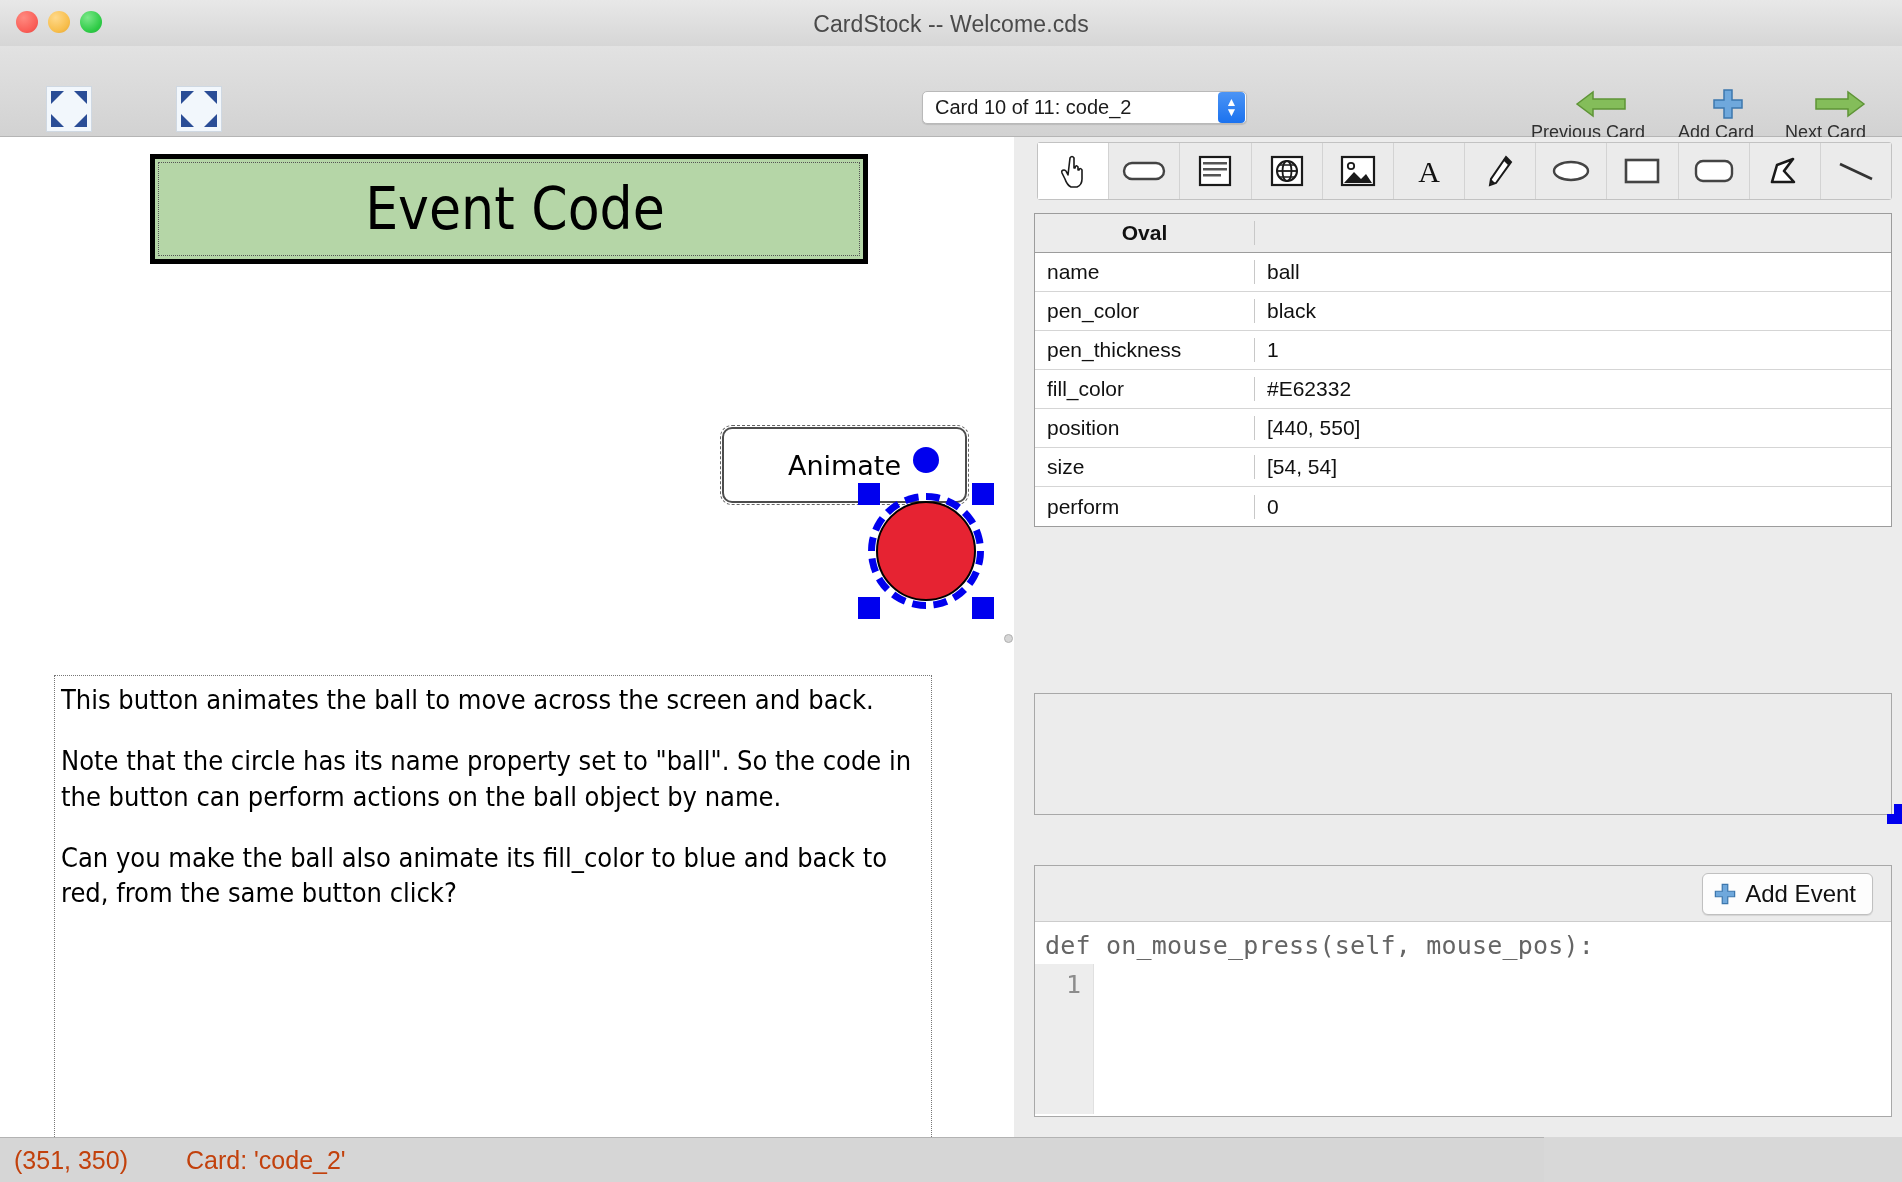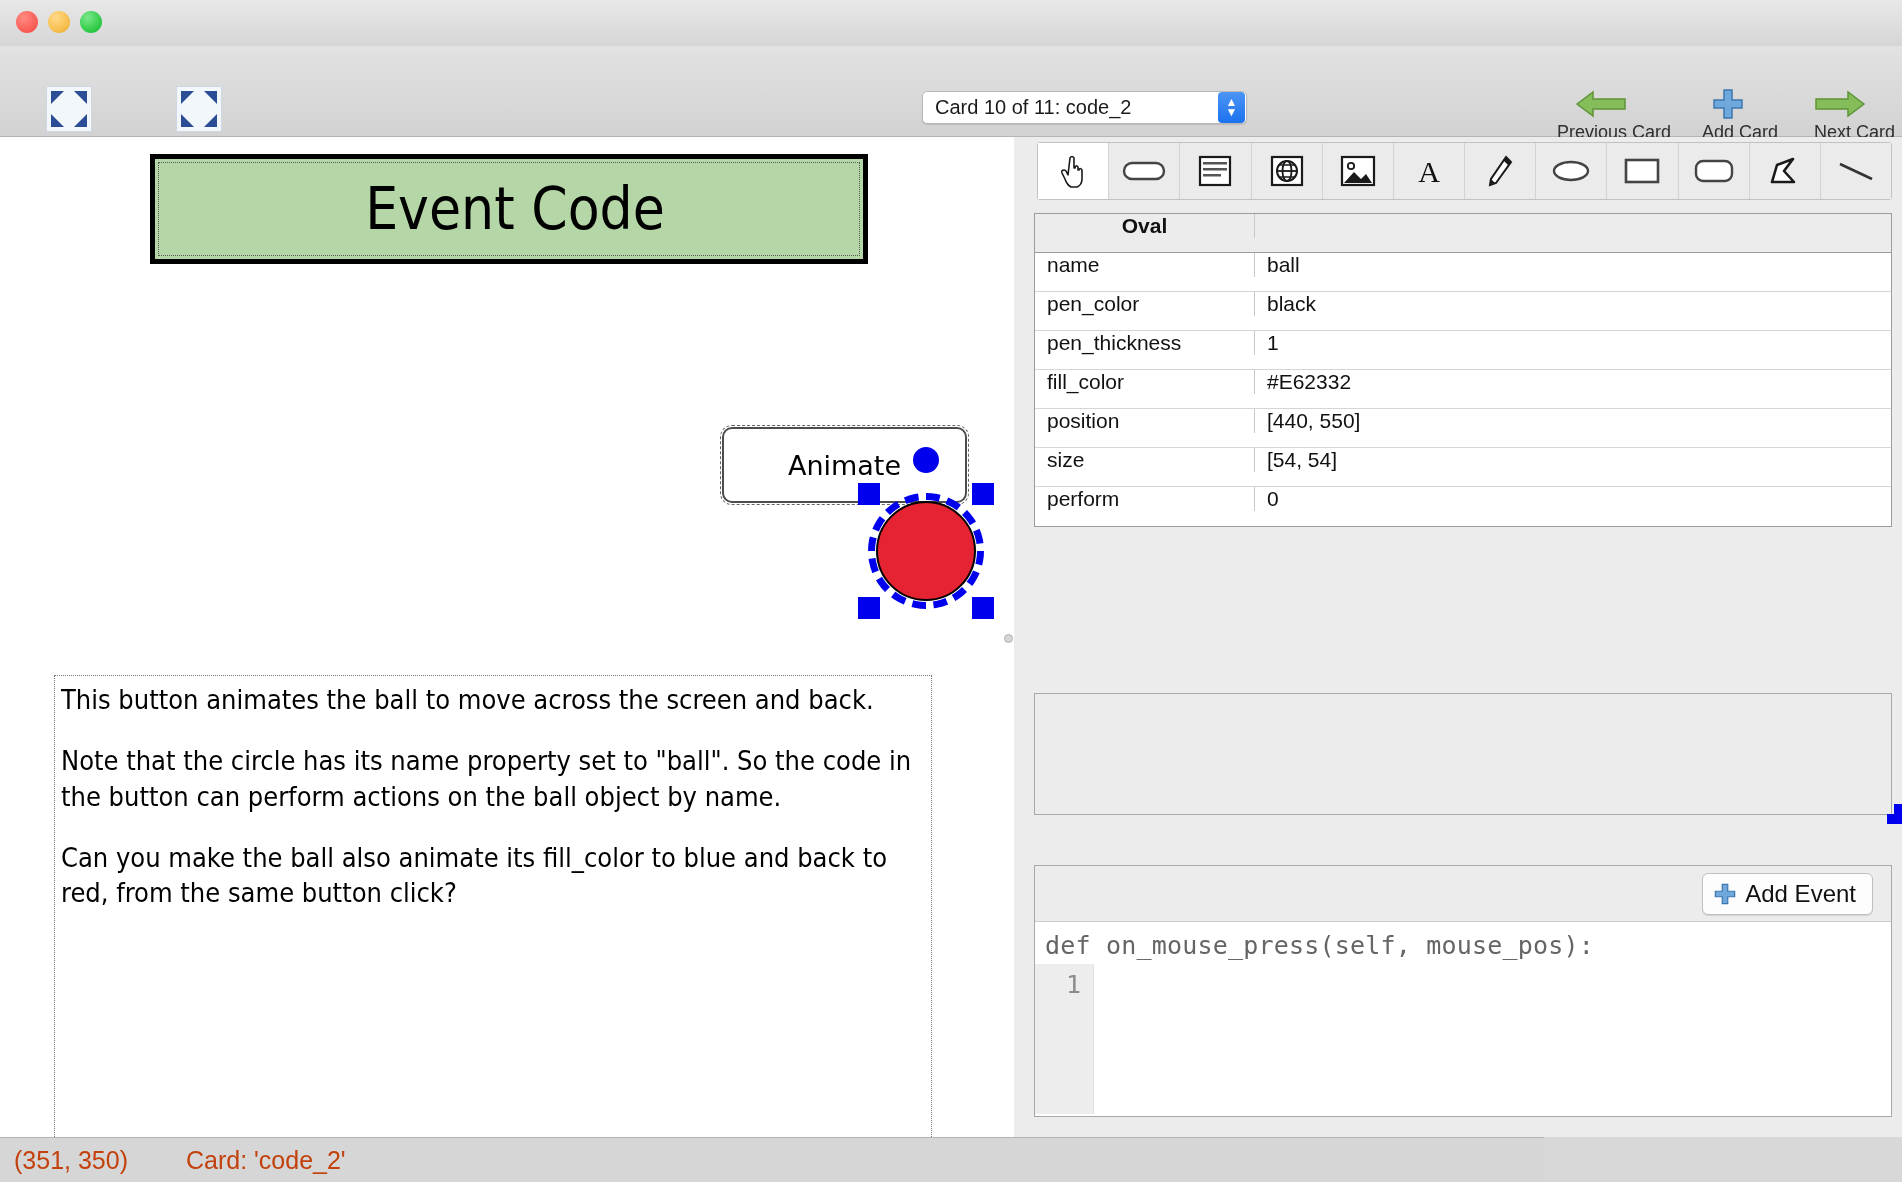--- a/index.html
+++ b/index.html
@@ -103,21 +103,21 @@
     color: #fff;
     display: flex; flex-direction: column;
     align-items: center; justify-content: center;
     line-height: .8;
     font-size: 13px;
   }
 
   .nav-btn {
     position: absolute;
     top: 38px;
-    text-align: right;
+    text-align: left;
     font-size: 18px;
     color: #2f2f2f;
     cursor: default;
     text-decoration: underline;
   }
   .nav-ico { height: 36px; margin-bottom: 2px; position: relative; }
 
   .arrow-l, .arrow-r {
     position: absolute; left: 50%; top: 6px;
     width: 52px; height: 28px; margin-left: -26px;
@@ -271,21 +271,21 @@
 
   
   .prop-table {
     position: absolute;
     left: 20px; top: 76px;
     width: 858px;
     border: 1px solid #9c9c9c;
     background: #fff;
     font-size: 21px;
   }
-  .prop-row { display: flex; height: 39px; align-items: flex-start; border-bottom: 1px solid #d5d5d5; }
+  .prop-row { display: flex; height: 39px; align-items: center; border-bottom: 1px solid #d5d5d5; }
   .prop-row:last-child { border-bottom: none; }
   .prop-head { background: #ececec; border-bottom: 1px solid #9c9c9c; }
   .prop-key {
     width: 220px;
     border-right: 1px solid #c8c8c8;
     display: flex; align-items: center;
     padding-left: 12px;
     color: #111;
   }
   .prop-head .prop-key {
@@ -381,20 +381,21 @@
 <body>
 
 <div id="app">
 
   <div class="titlebar">
     <div class="traffic">
       <div class="light red"></div>
       <div class="light yellow"></div>
       <div class="light green"></div>
     </div>
+    <div class="window-title">CardStock -- Welcome.cds</div>
   </div>
 
   <div class="toolbar">
 
     <div class="tb-item" style="left:14px; top:40px; width:110px;">
       <div class="tb-ico-run">
         <i class="a"></i>
           <i class="b"></i>
           <i class="c"></i>
           <i class="d"></i>

